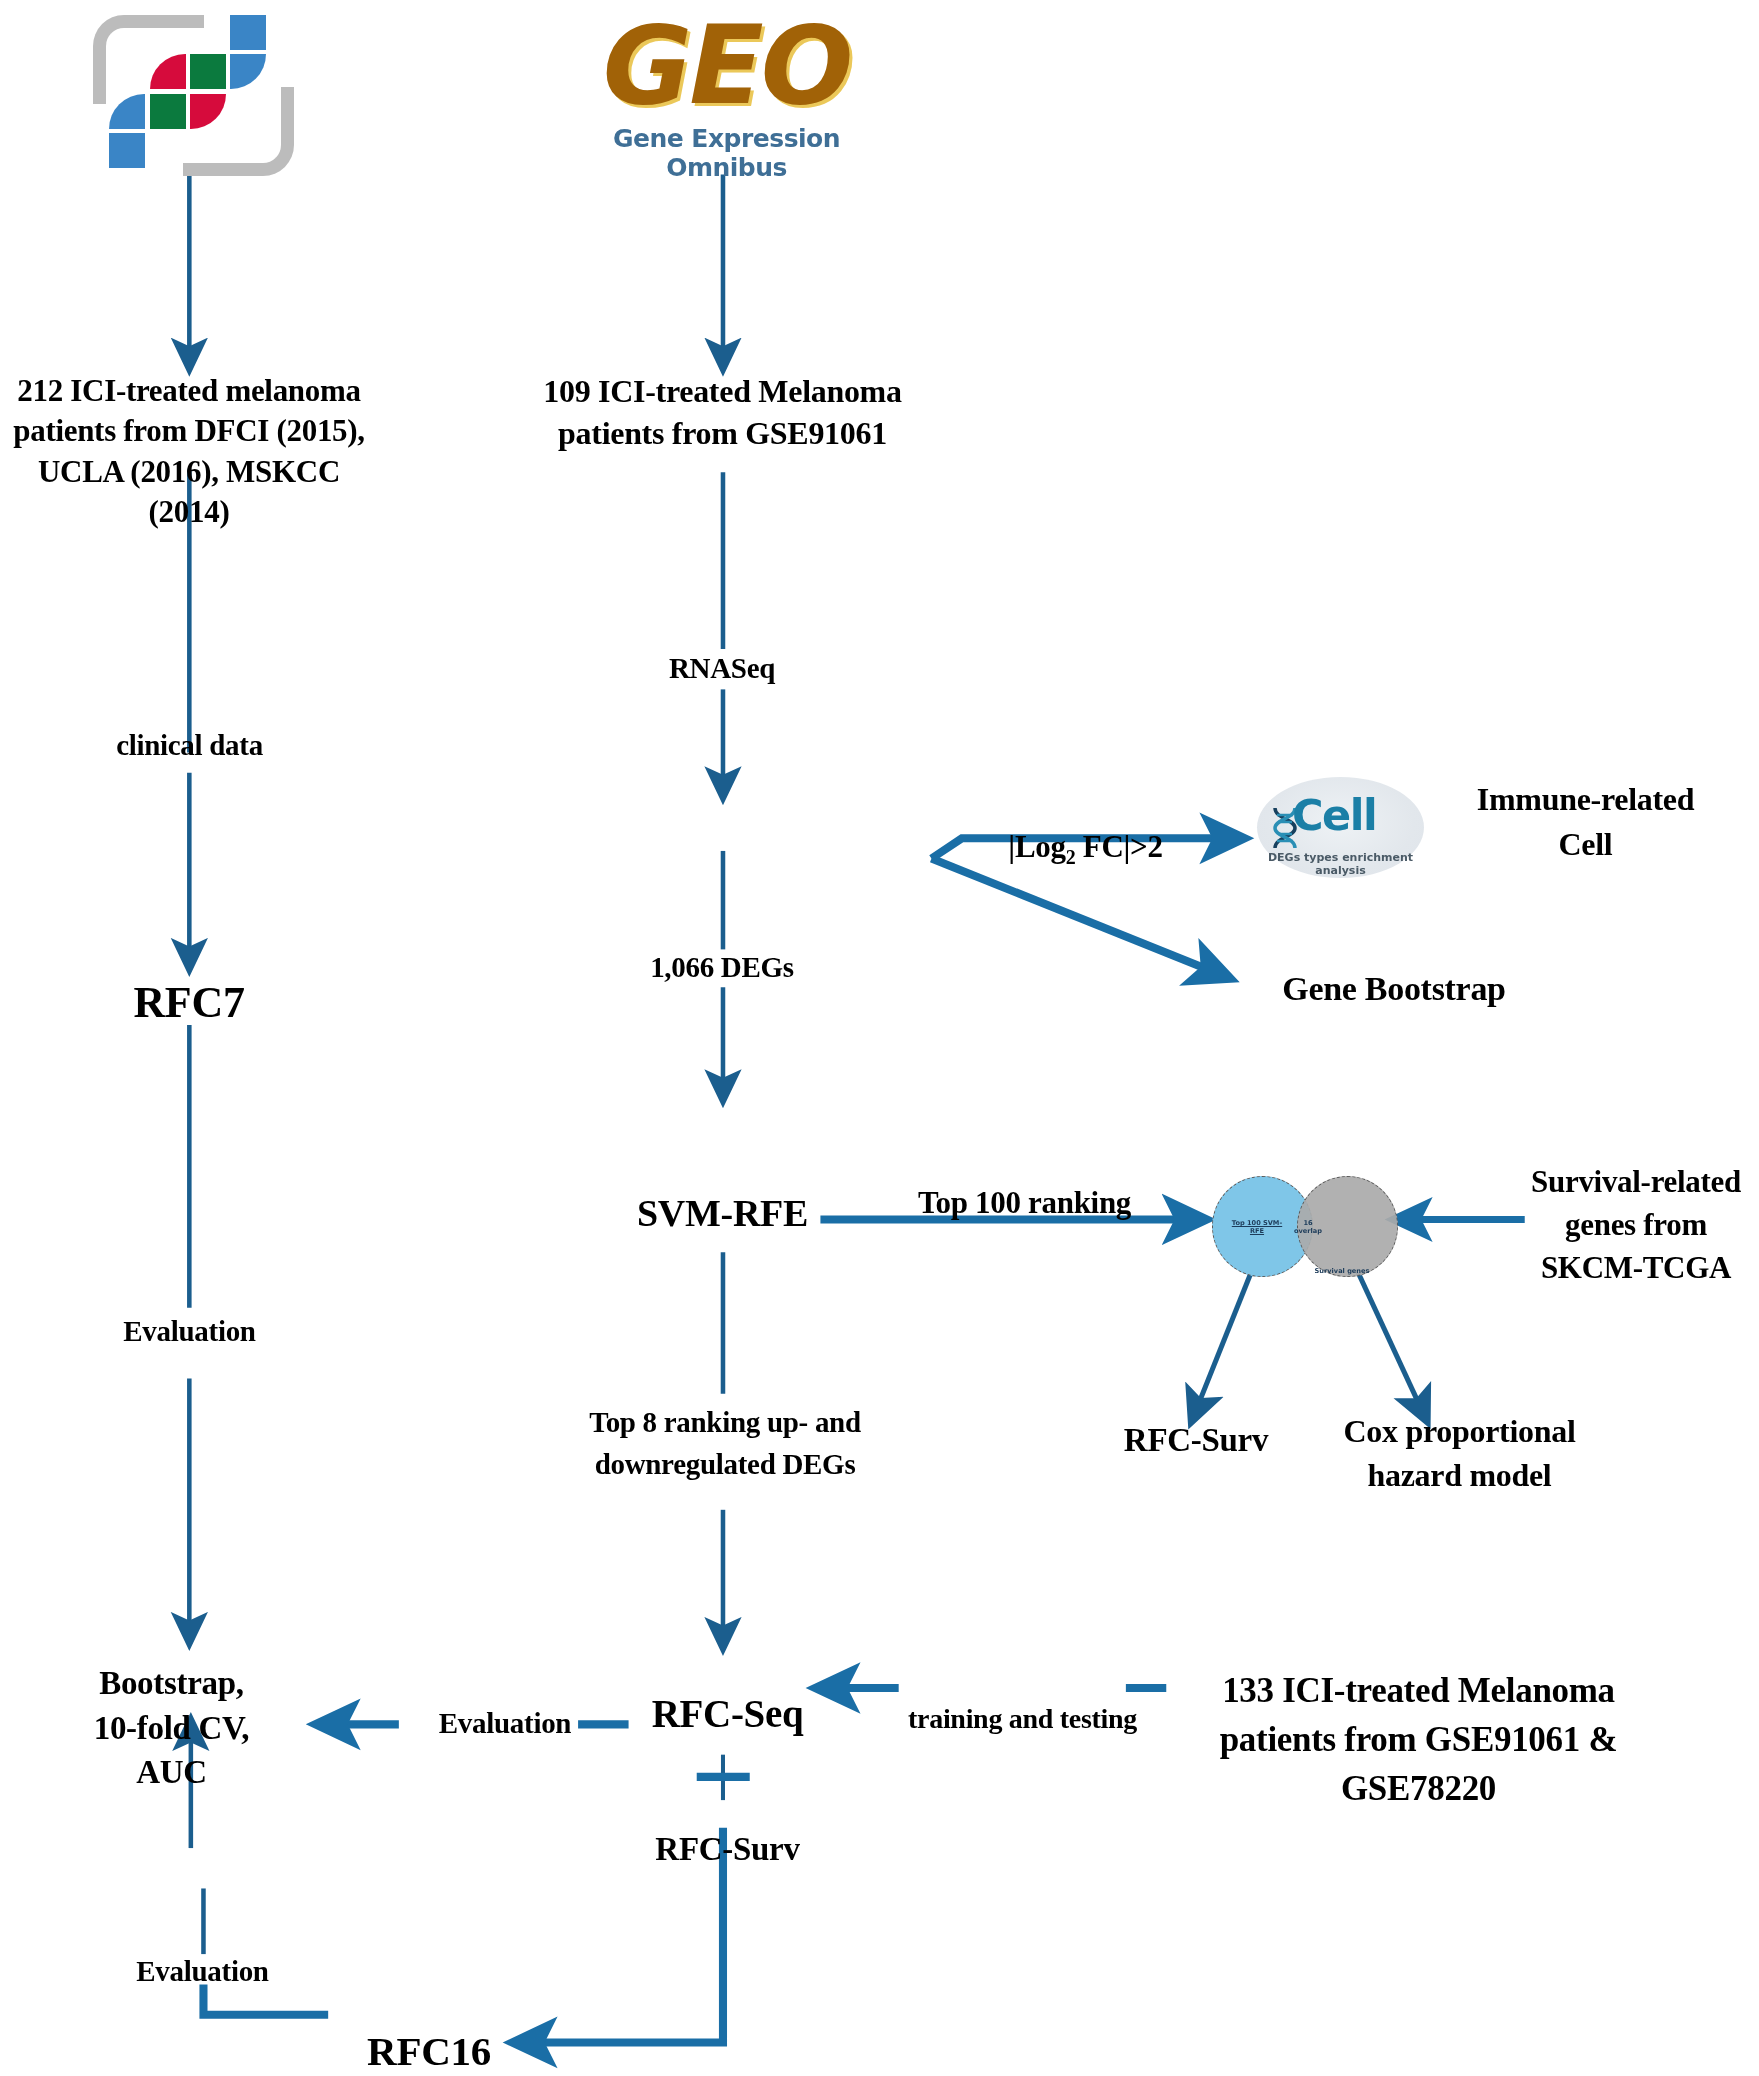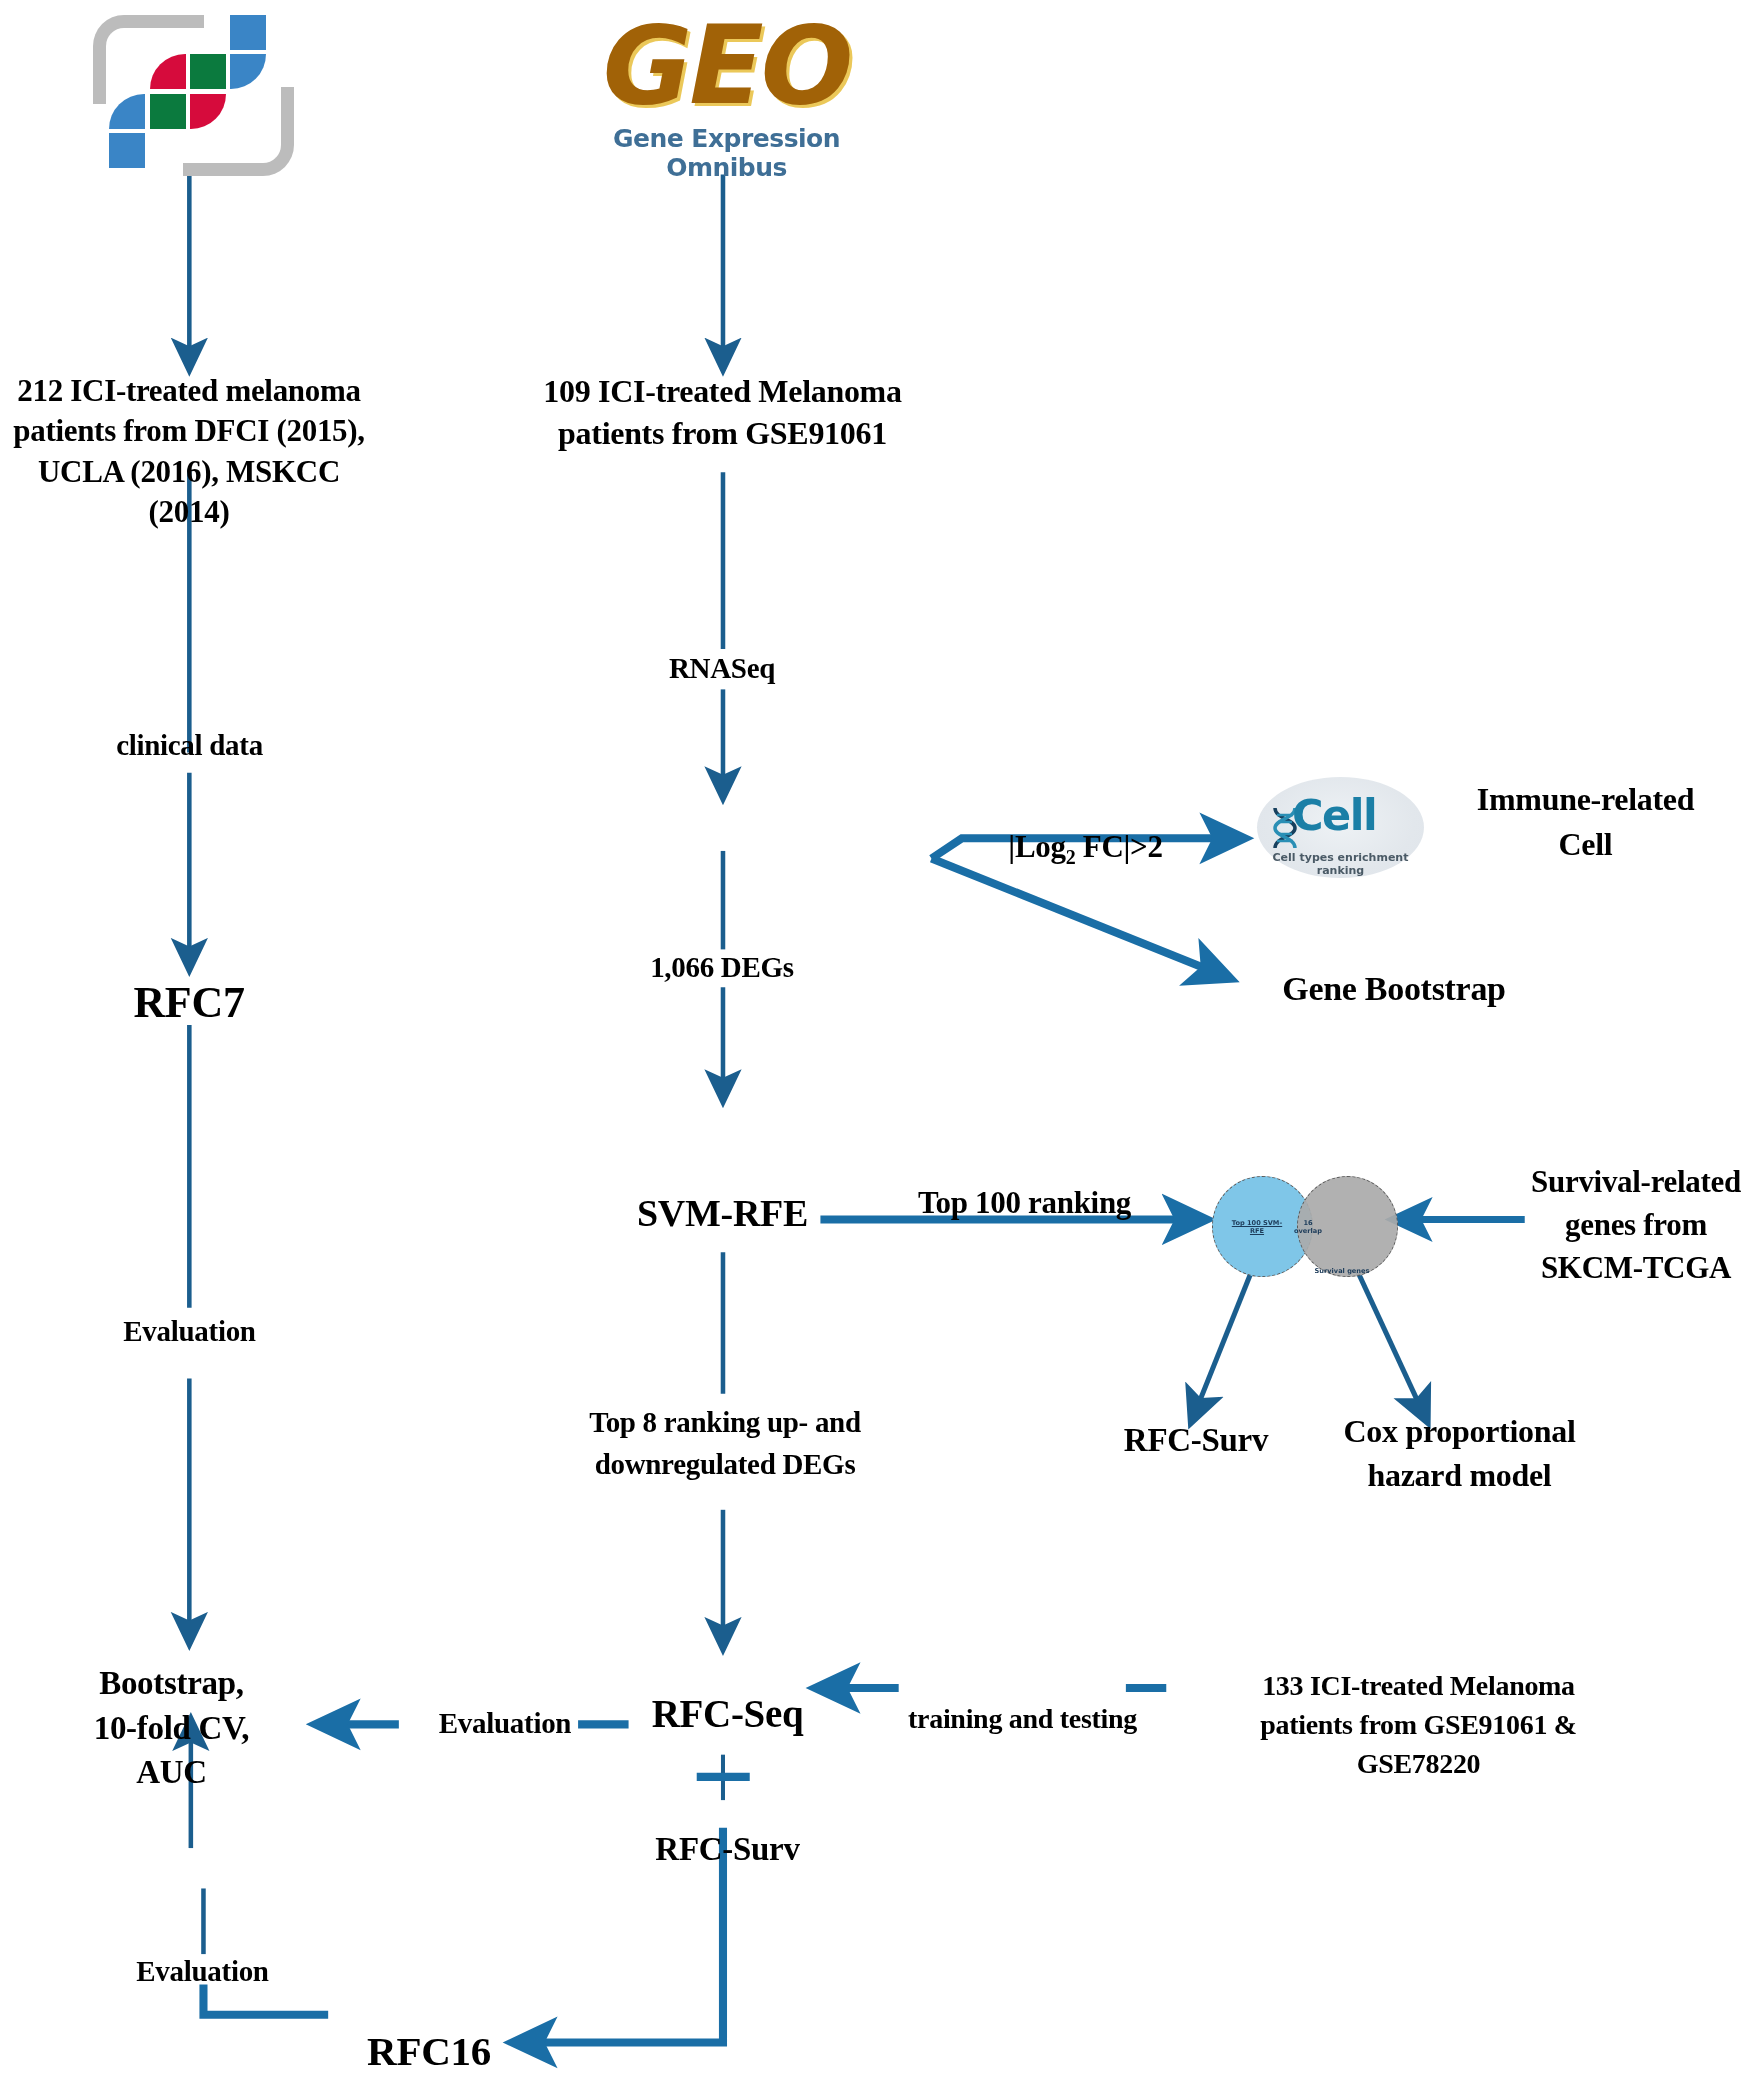--- a/index.html
+++ b/index.html
@@ -183,21 +183,21 @@
   <div id="xcell">
     <svg class="dna" viewBox="0 0 60 88" xmlns="http://www.w3.org/2000/svg">
       <path d="M10,4 C10,26 50,26 50,44 C50,62 10,62 10,84" fill="none" stroke="#17405e" stroke-width="7"></path>
       <path d="M50,4 C50,26 10,26 10,44 C10,62 50,62 50,84" fill="none" stroke="#2a8fb5" stroke-width="7"></path>
       <line x1="14" y1="18" x2="46" y2="18" stroke="#2a8fb5" stroke-width="5"></line>
       <line x1="16" y1="32" x2="44" y2="32" stroke="#2a8fb5" stroke-width="5"></line>
       <line x1="16" y1="56" x2="44" y2="56" stroke="#2a8fb5" stroke-width="5"></line>
       <line x1="14" y1="70" x2="46" y2="70" stroke="#2a8fb5" stroke-width="5"></line>
     </svg>
     <div class="ctext">Cell</div>
-    <div class="cap">Cell types enrichment ranking</div>
+    <div class="cap">DEGs types enrichment analysis</div>
   </div>
 
   <div class="node" style="left:1429px;top:777px;width:313px;font-size:32px;line-height:1.40;">
     <div>Immune-related</div>
     <div>Cell</div>
   </div>
 
   <div class="node" style="left:1212px;top:967px;width:364px;font-size:34px;">Gene Bootstrap</div>
 
   <div id="venn">
@@ -217,20 +217,20 @@
     <div>SKCM-TCGA</div>
   </div>
 
   <div class="node" style="left:1075px;top:1419px;width:242px;font-size:33px;">RFC-Surv</div>
 
   <div class="node" style="left:1298px;top:1409px;width:323px;font-size:32px;line-height:1.38;">
     <div>Cox proportional</div>
     <div>hazard model</div>
   </div>
 
-  <div class="node" style="left:1166px;top:1666px;width:505px;font-size:28px;line-height:1.40;">
+  <div class="node" style="left:1166px;top:1666px;width:505px;font-size:35px;line-height:1.40;">
     <div>133 ICI-treated  Melanoma</div>
     <div>patients from GSE91061 &amp;</div>
     <div>GSE78220</div>
   </div>
 
 </div>
 
 
 </body></html>

